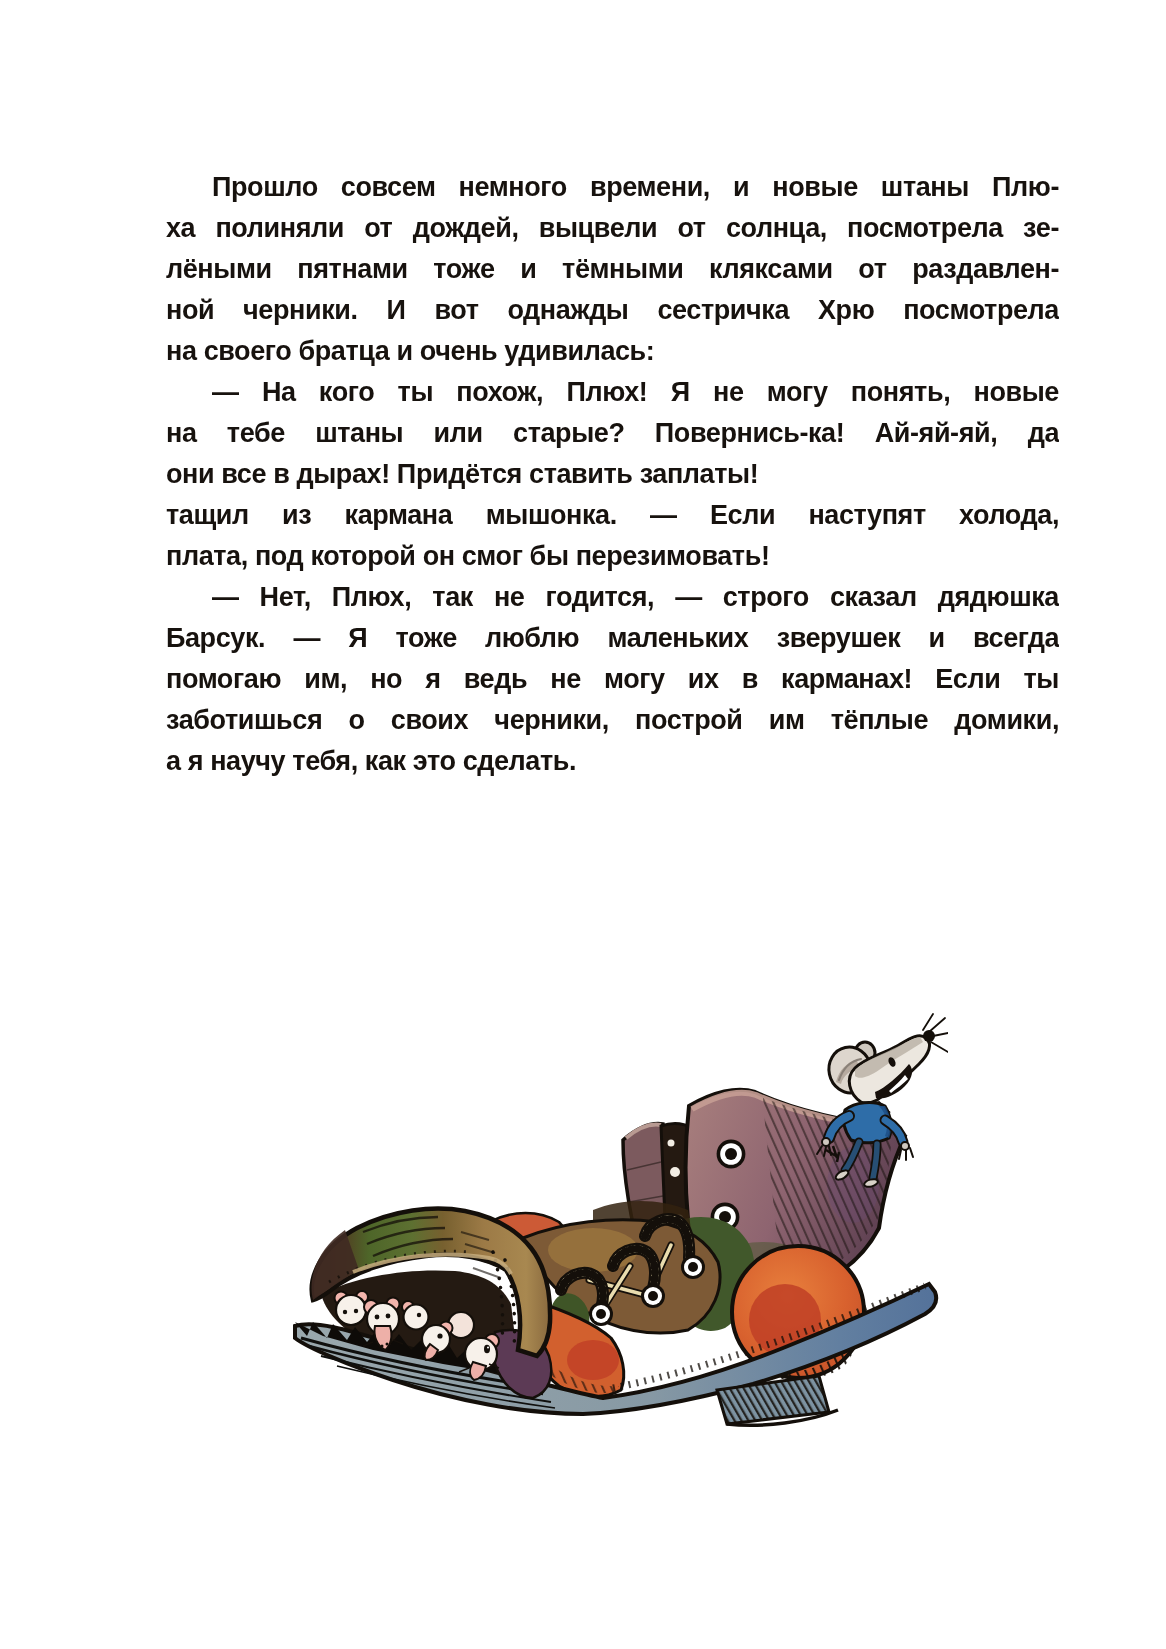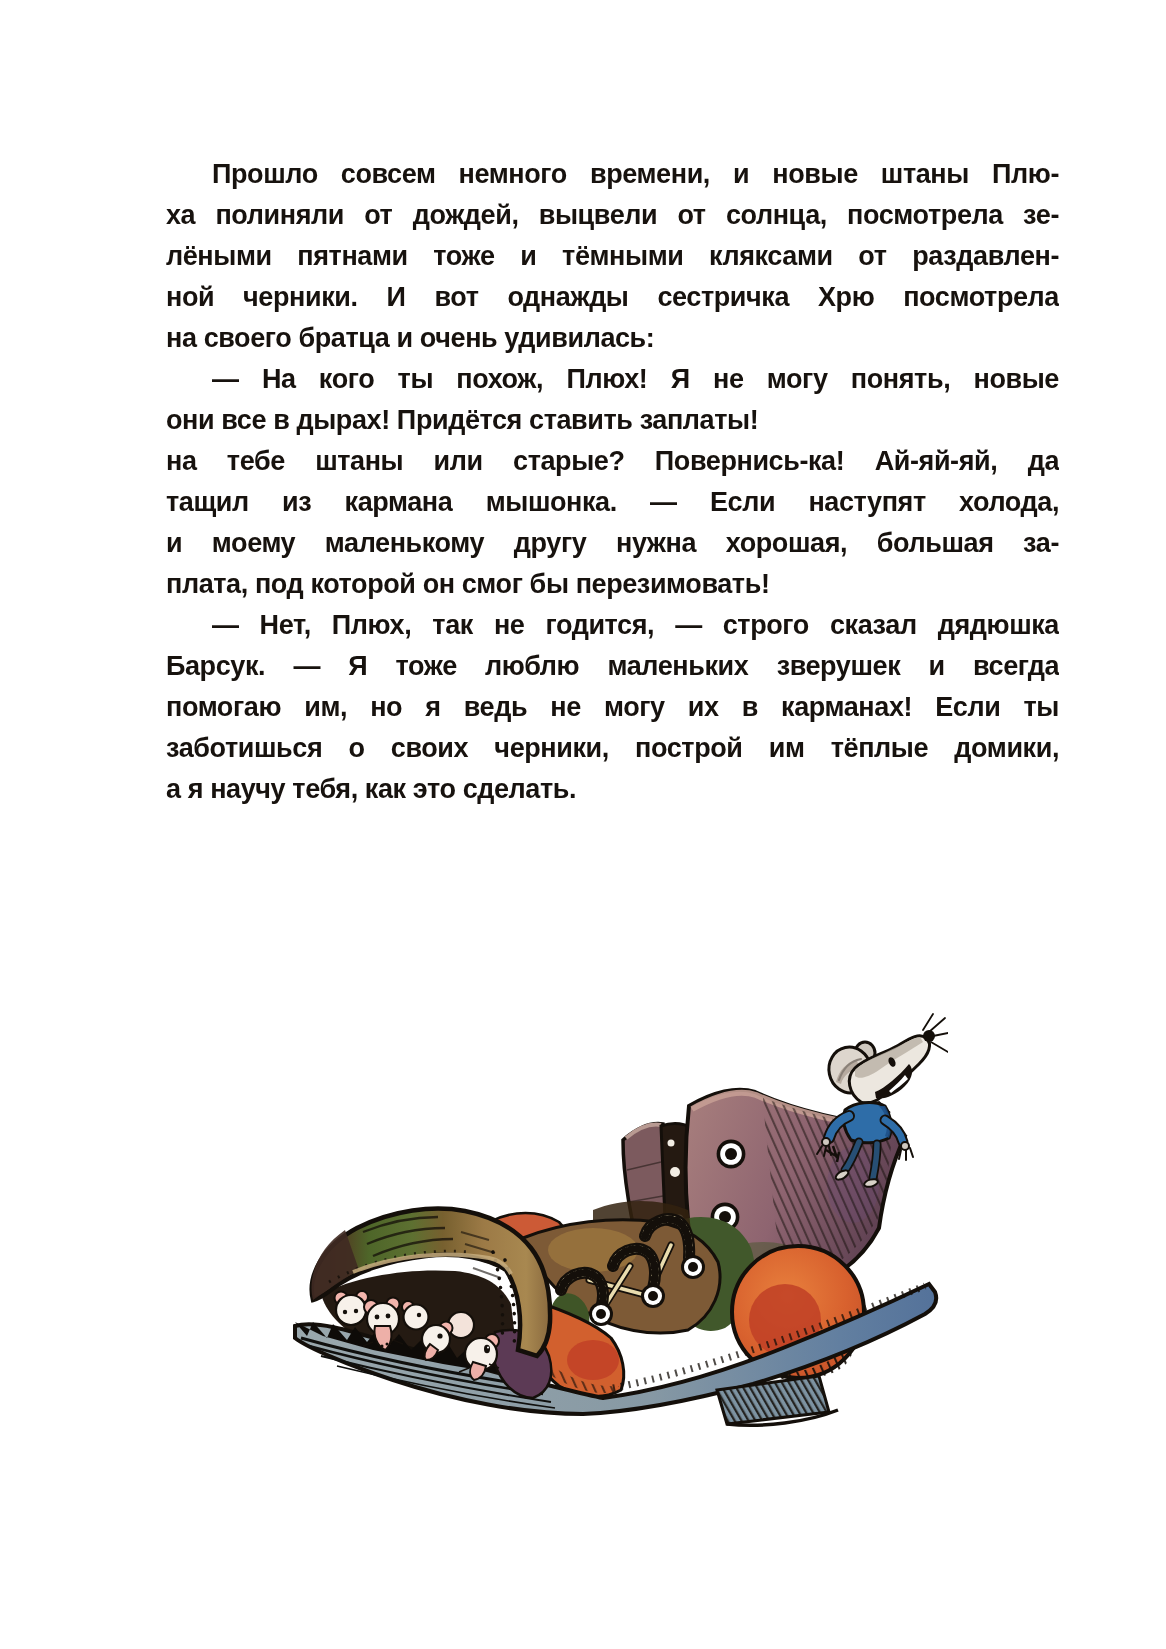--- a/index.html
+++ b/index.html
@@ -4,21 +4,21 @@
 <style>
   html,body{margin:0;padding:0;background:#ffffff;}
   .page{
     position:relative;
     width:1166px;height:1649px;
     background:#ffffff;
     overflow:hidden;
     font-family:"Liberation Sans","DejaVu Sans",sans-serif;
   }
   .text-block{
-    position:absolute;left:166px;top:154px;width:893px;
+    position:absolute;left:166px;top:167px;width:893px;
     font-weight:700;font-size:27px;line-height:41px;
     letter-spacing:-0.4px;color:#17120e;
   }
   .para{margin:0;}
   .tline{text-align:justify;text-align-last:justify;white-space:nowrap;overflow:hidden;}
   .tline.first{text-indent:46px;}
   .tline.plast{text-align-last:left;}
   .illustration{
     position:absolute;left:293px;top:970px;width:655px;height:470px;margin:0;
   }
@@ -32,26 +32,25 @@
   <div class="text-block">
     <div class="para">
       <div class="tline first">Прошло совсем немного времени, и новые штаны Плю-</div>
       <div class="tline">ха полиняли от дождей, выцвели от солнца, посмотрела зе-</div>
       <div class="tline">лёными пятнами тоже и тёмными кляксами от раздавлен-</div>
       <div class="tline">ной черники. И вот однажды сестричка Хрю посмотрела</div>
       <div class="tline plast">на своего братца и очень удивилась:</div>
     </div>
     <div class="para">
       <div class="tline first">— На кого ты похож, Плюх! Я не могу понять, новые</div>
+      <div class="tline">на тебе штаны или старые? Повернись-ка! Ай-яй-яй, да</div>
       <div class="tline plast">они все в дырах! Придётся ставить заплаты!</div>
-      <div class="tline">на тебе штаны или старые? Повернись-ка! Ай-яй-яй, да</div>
     </div>
     <div class="para">
       <div class="tline">тащил из кармана мышонка. — Если наступят холода,</div>
-      <div class="tline">и моему маленькому другу нужна хорошая, большая за-</div>
       <div class="tline plast">плата, под которой он смог бы перезимовать!</div>
     </div>
     <div class="para">
       <div class="tline first">— Нет, Плюх, так не годится, — строго сказал дядюшка</div>
       <div class="tline">Барсук. — Я тоже люблю маленьких зверушек и всегда</div>
       <div class="tline">помогаю им, но я ведь не могу их в карманах! Если ты</div>
       <div class="tline">заботишься о своих черники, построй им тёплые домики,</div>
       <div class="tline plast">а я научу тебя, как это сделать.</div>
     </div>
   </div>

